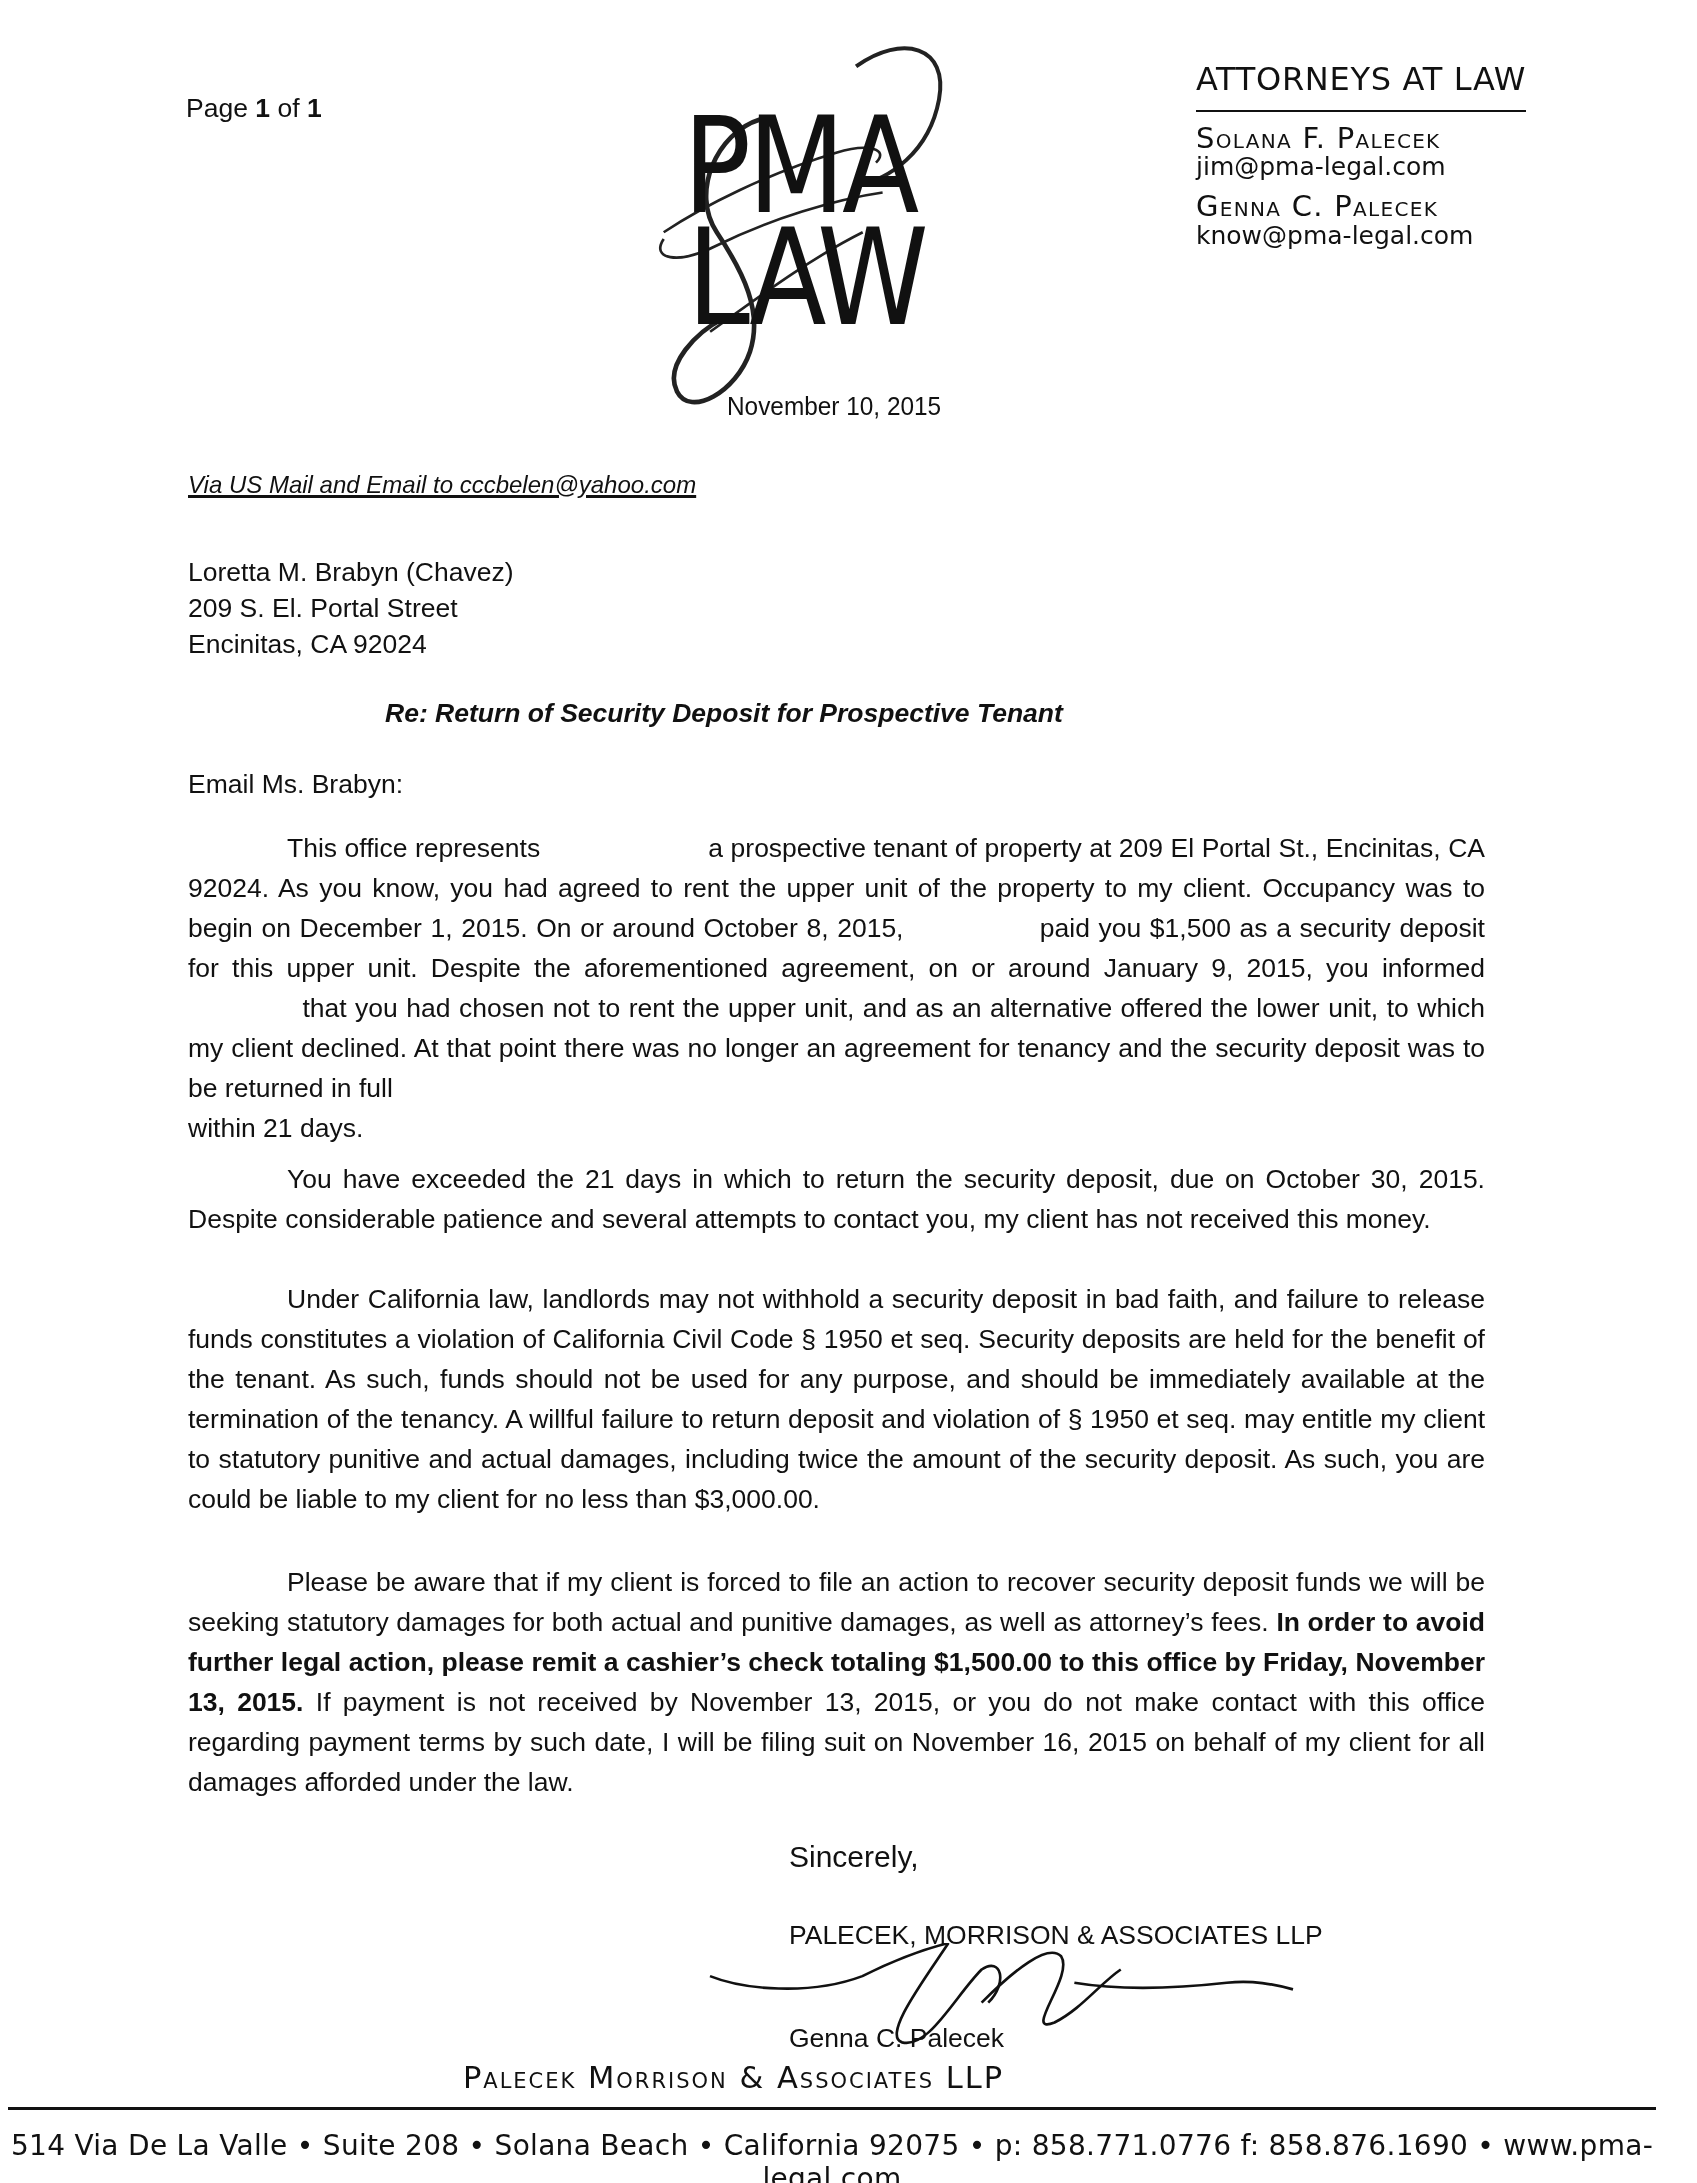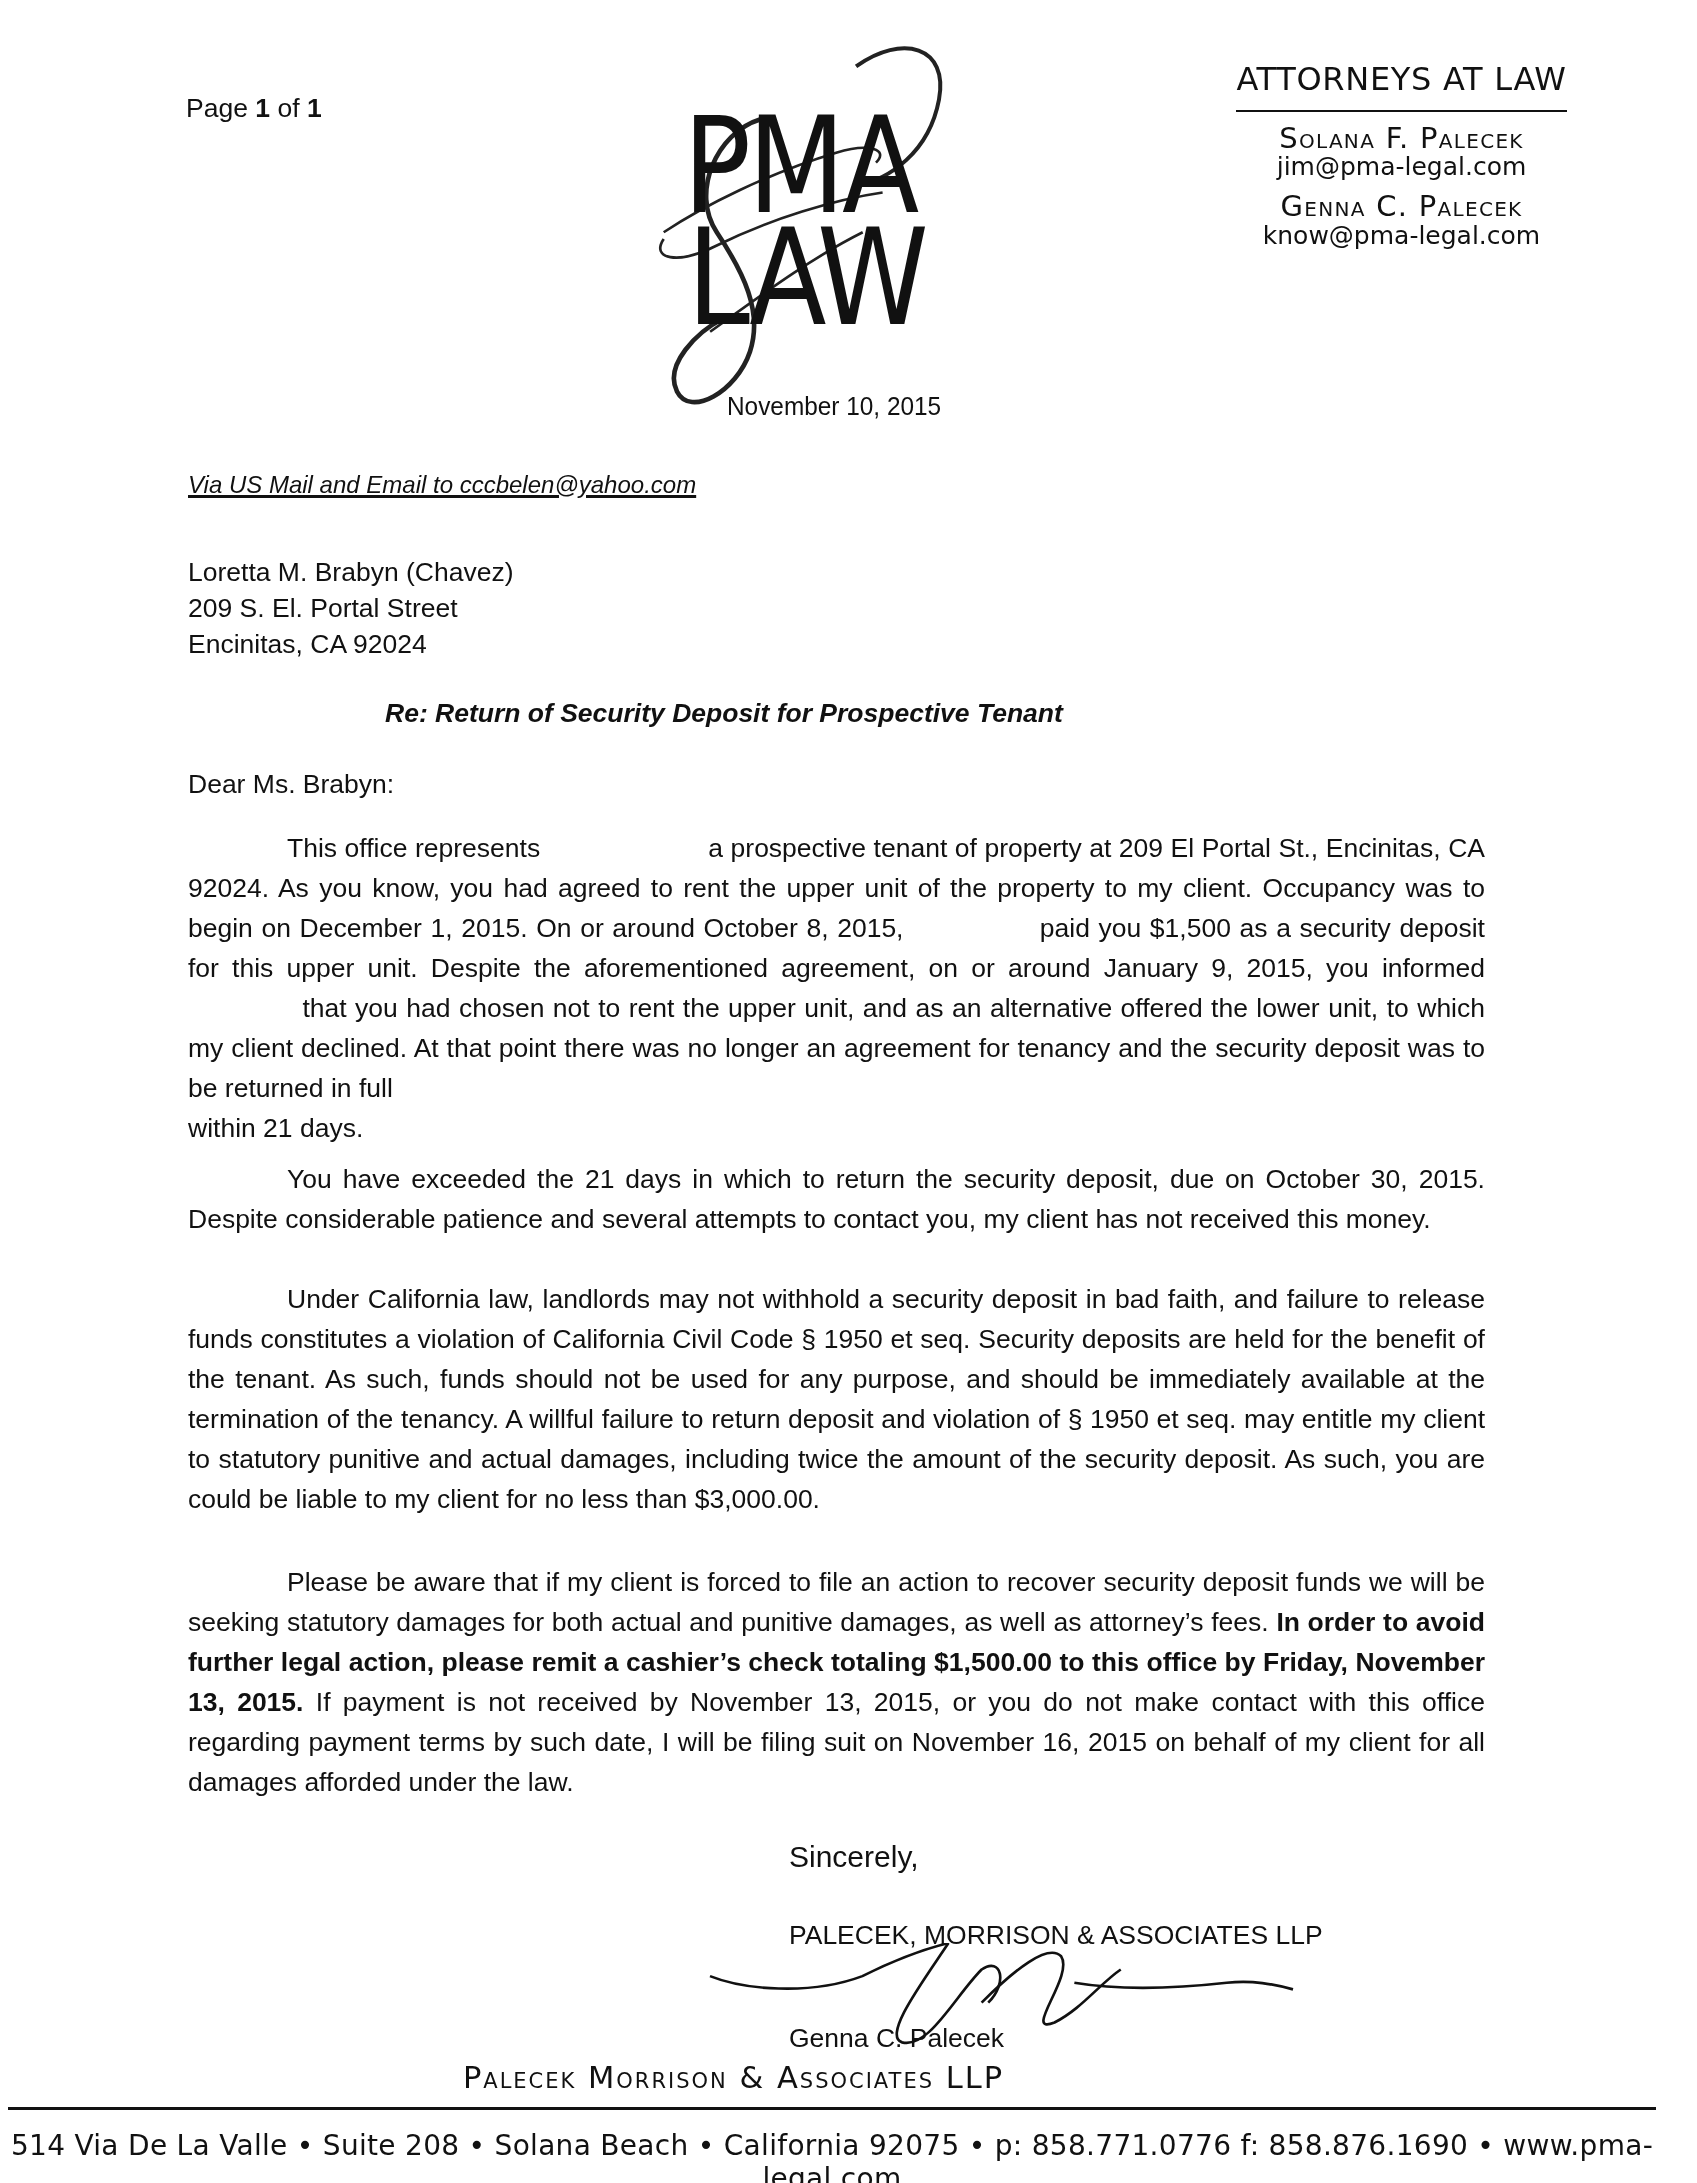--- a/index.html
+++ b/index.html
@@ -12,21 +12,21 @@
   #page-num b { font-weight:bold; }
 
   #logo { left:637px; top:20px; width:332px; height:398px; }
   #logo .line1, #logo .line2 { position:absolute; font-family:"DejaVu Sans", sans-serif; font-weight:normal; letter-spacing:-4px; }
   #logo .line1 { left:46px; top:80px; font-size:133px; line-height:1; transform:scaleX(0.85); transform-origin:left top; }
   #logo .line2 { left:50px; top:192px; font-size:133px; line-height:1; transform:scaleX(0.85); transform-origin:left top; }
   #logo svg { position:absolute; left:0; top:0; }
 
   #date { left:727px; top:391px; font-size:26.5px; transform:scaleX(0.92); transform-origin:left top; }
 
-  #attorneys { right:90px; top:60px; text-align:center; width:411px; }
+  #attorneys { right:90px; top:60px; text-align:left; width:411px; }
   #attorneys .hdr { font-size:32px; letter-spacing:0.7px; padding-bottom:12px; border-bottom:2.7px solid #111; display:inline-block; }
   #attorneys .name { font-size:29px; font-variant:small-caps; letter-spacing:1.3px; margin-top:10.6px; line-height:1.1; }
   #attorneys .email { font-size:25px; line-height:1.05; }
 
   #via { left:188px; top:471px; font-size:24px; font-weight:normal; font-style:italic; text-decoration:underline; text-decoration-thickness:2.7px; }
 
   #recipient { left:188px; top:554px; font-size:26.5px; line-height:36px; }
 
   #subject { left:385px; top:698px; font-size:26.5px; font-weight:bold; font-style:italic; }
 
@@ -84,21 +84,21 @@
 <div id="via" class="abs arial">Via US Mail and Email to cccbelen@yahoo.com</div>
 
 <div id="recipient" class="abs arial">
   <div>Loretta M. Brabyn (Chavez)</div>
   <div>209 S. El. Portal Street</div>
   <div>Encinitas, CA 92024</div>
 </div>
 
 <div id="subject" class="abs arial">Re:  Return of Security Deposit for Prospective Tenant</div>
 
-<div id="salutation" class="abs arial">Dear Ms. Brabyn:</div>
+<div id="salutation" class="abs arial">Email Ms. Brabyn:</div>
 
 <div class="para arial" style="top:828px;">
   <span class="indent"></span><span>This office represents</span>
   <span class="redact" style="width:153px;">x</span>
   <span>a prospective tenant of property at 209 El Portal St., Encinitas, CA 92024.  As you know, you had agreed to rent the upper unit of the property to my client.  Occupancy was to begin on December 1, 2015.  On or around October 8, 2015,</span>
   <span class="redact" style="width:119px;">x</span>
   <span>paid you $1,500 as a security deposit for this upper unit.  Despite the aforementioned agreement, on or around January 9, 2015, you informed</span>
   <span class="redact" style="width:106px;">x</span>
   <span>that you had chosen not to rent the upper unit, and as an alternative offered the lower unit, to which my client declined.  At that point there was no longer an agreement for tenancy and the security deposit was to be returned in full</span><br>
   <span>within 21 days.</span>

